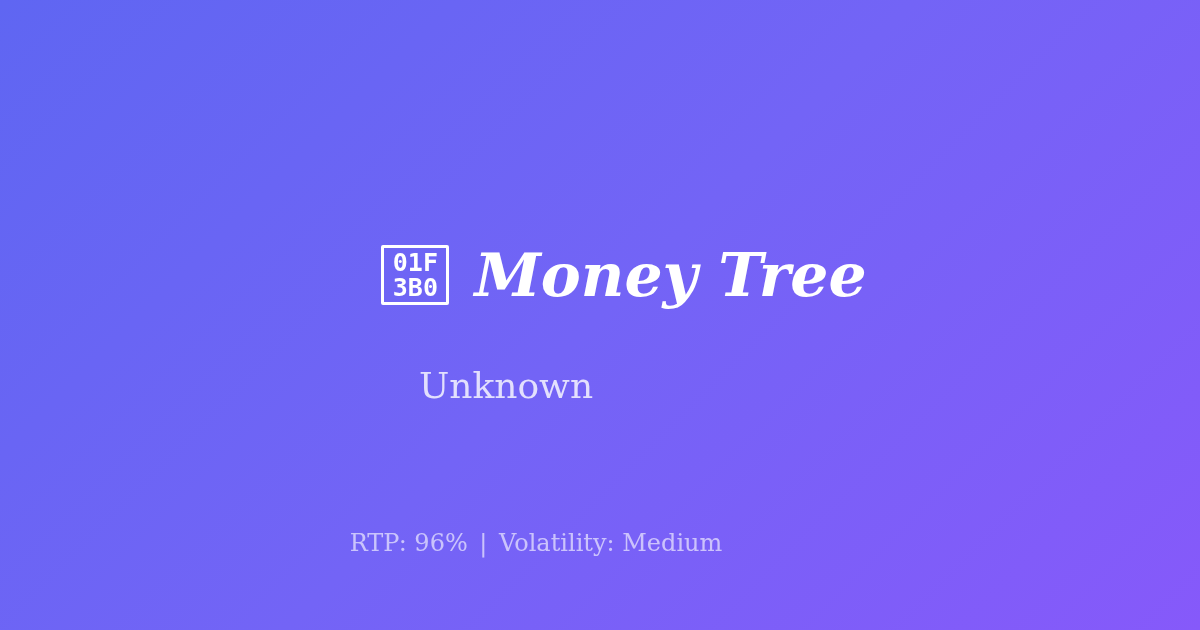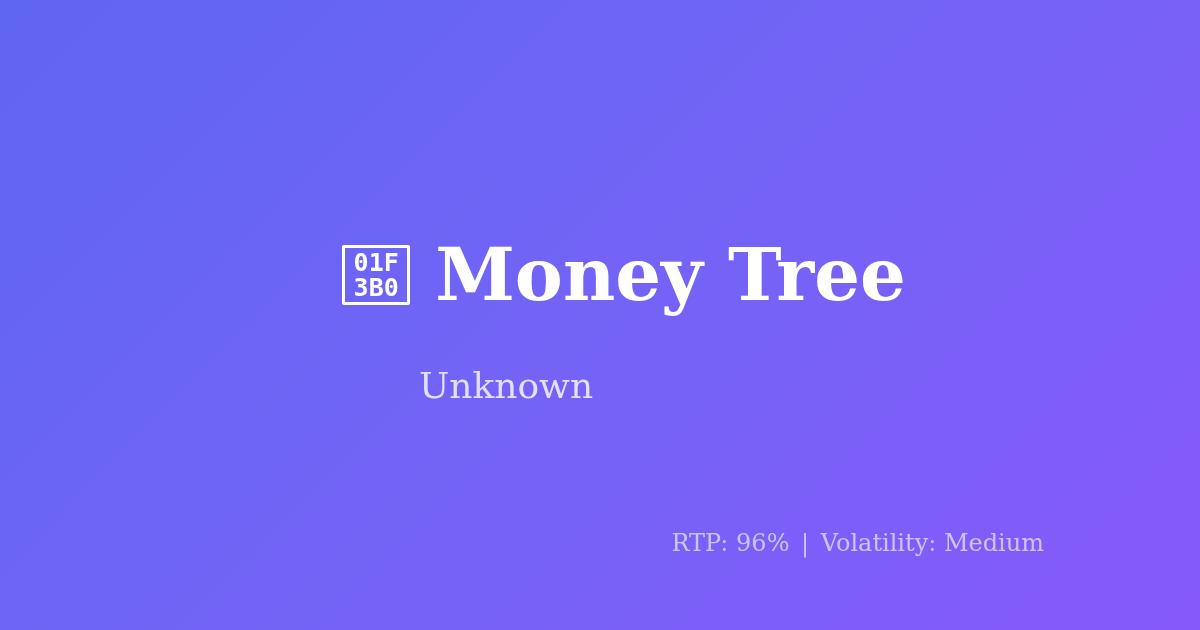--- a/index.html
+++ b/index.html
@@ -60,25 +60,26 @@
   }
 
   .tofu-glyph span {
     display: block;
     text-align: center;
   }
 
   #page-title {
     font-family: "DejaVu Serif", "Liberation Serif", serif;
     font-weight: bold;
-    font-size: 72px;
+    font-size: 60px;
     line-height: 86px;
     color: #ffffff;
     white-space: nowrap;
     letter-spacing: 0px;
+    font-style: italic;
   }
 
   
   #page-subtitle {
     position: absolute;
     top: 363px;
     left: 0;
     width: 1012px;
     text-align: center;
     font-family: "DejaVu Serif", "Liberation Serif", serif;
@@ -86,23 +87,23 @@
     font-size: 36px;
     line-height: 45px;
     color: rgba(255, 255, 255, 0.80);
     white-space: nowrap;
   }
 
   
   #meta-line {
     position: absolute;
     top: 528px;
-    left: 4px;
+    left: 16px;
     width: 1040px;
-    text-align: right;
+    text-align: center;
     font-family: "DejaVu Serif", "Liberation Serif", serif;
     font-weight: normal;
     font-size: 24px;
     line-height: 30px;
     color: rgba(255, 255, 255, 0.62);
     white-space: nowrap;
   }
 
   #meta-line .sep {
     padding: 0 4px;

